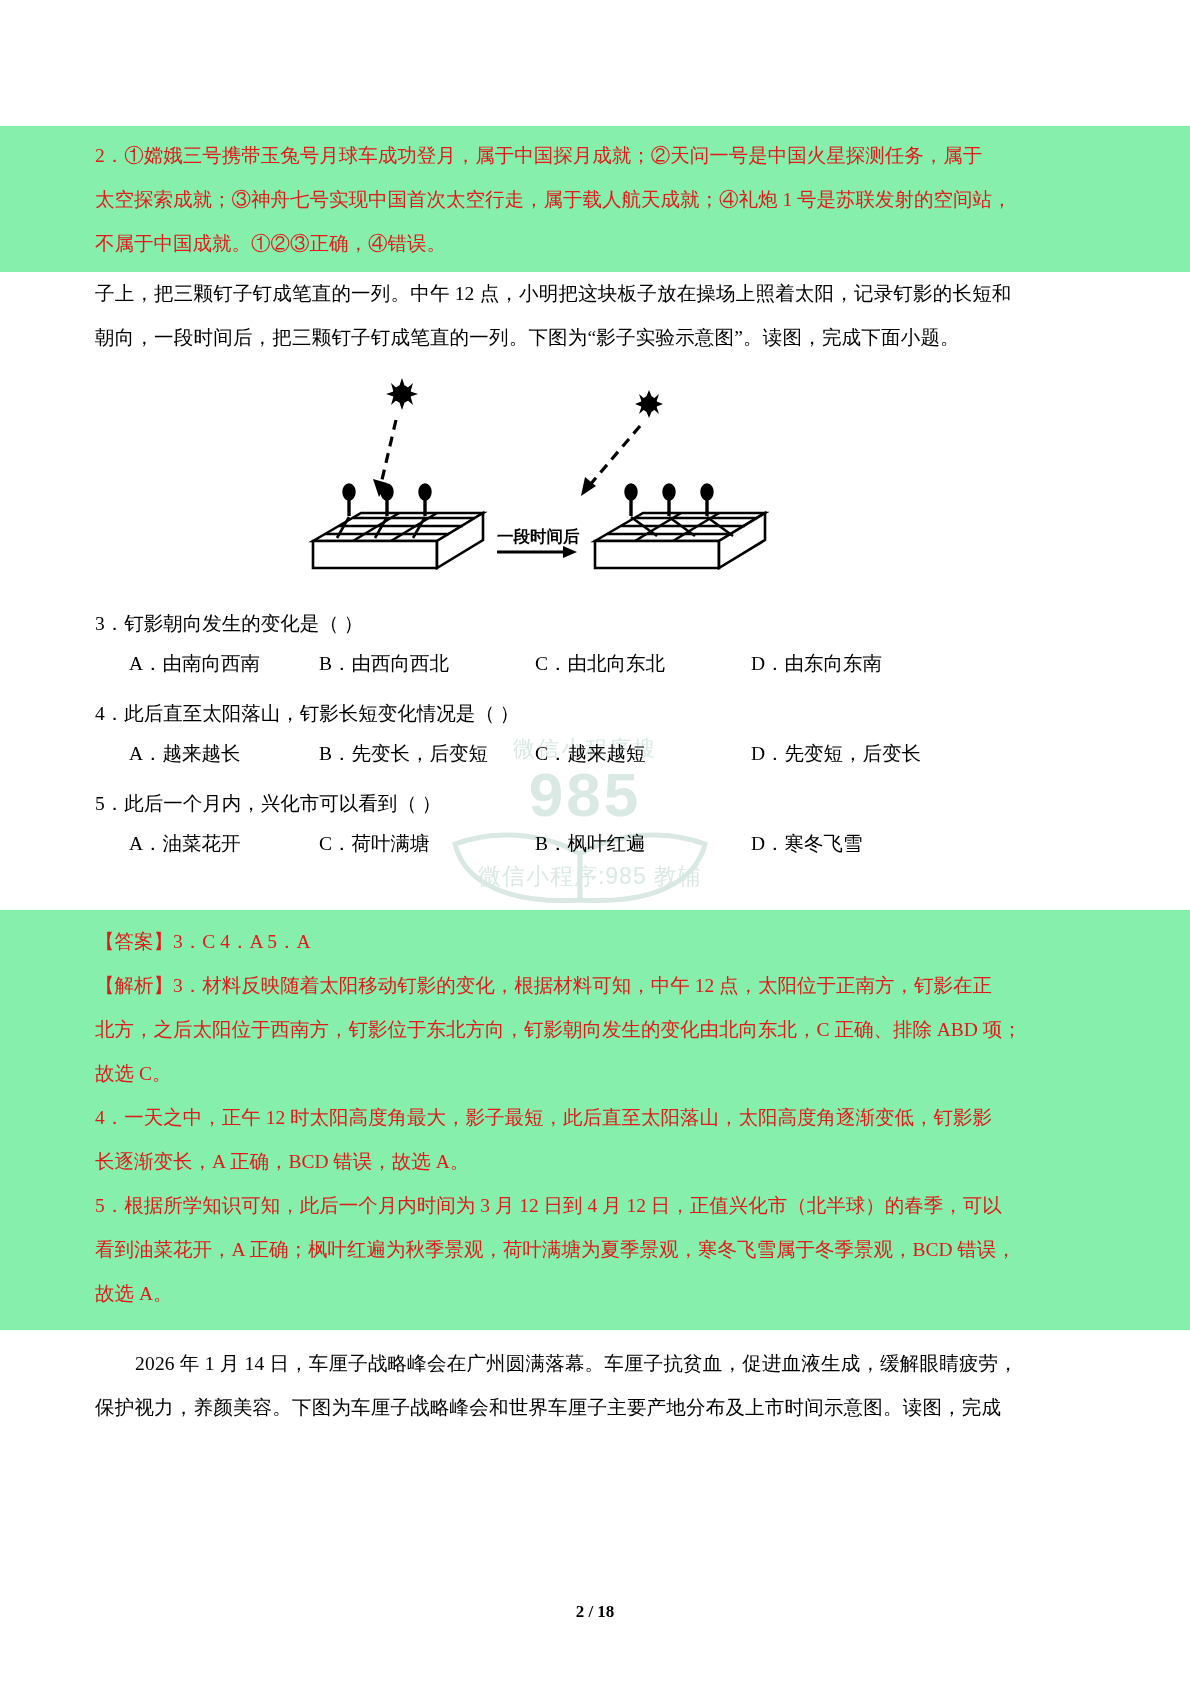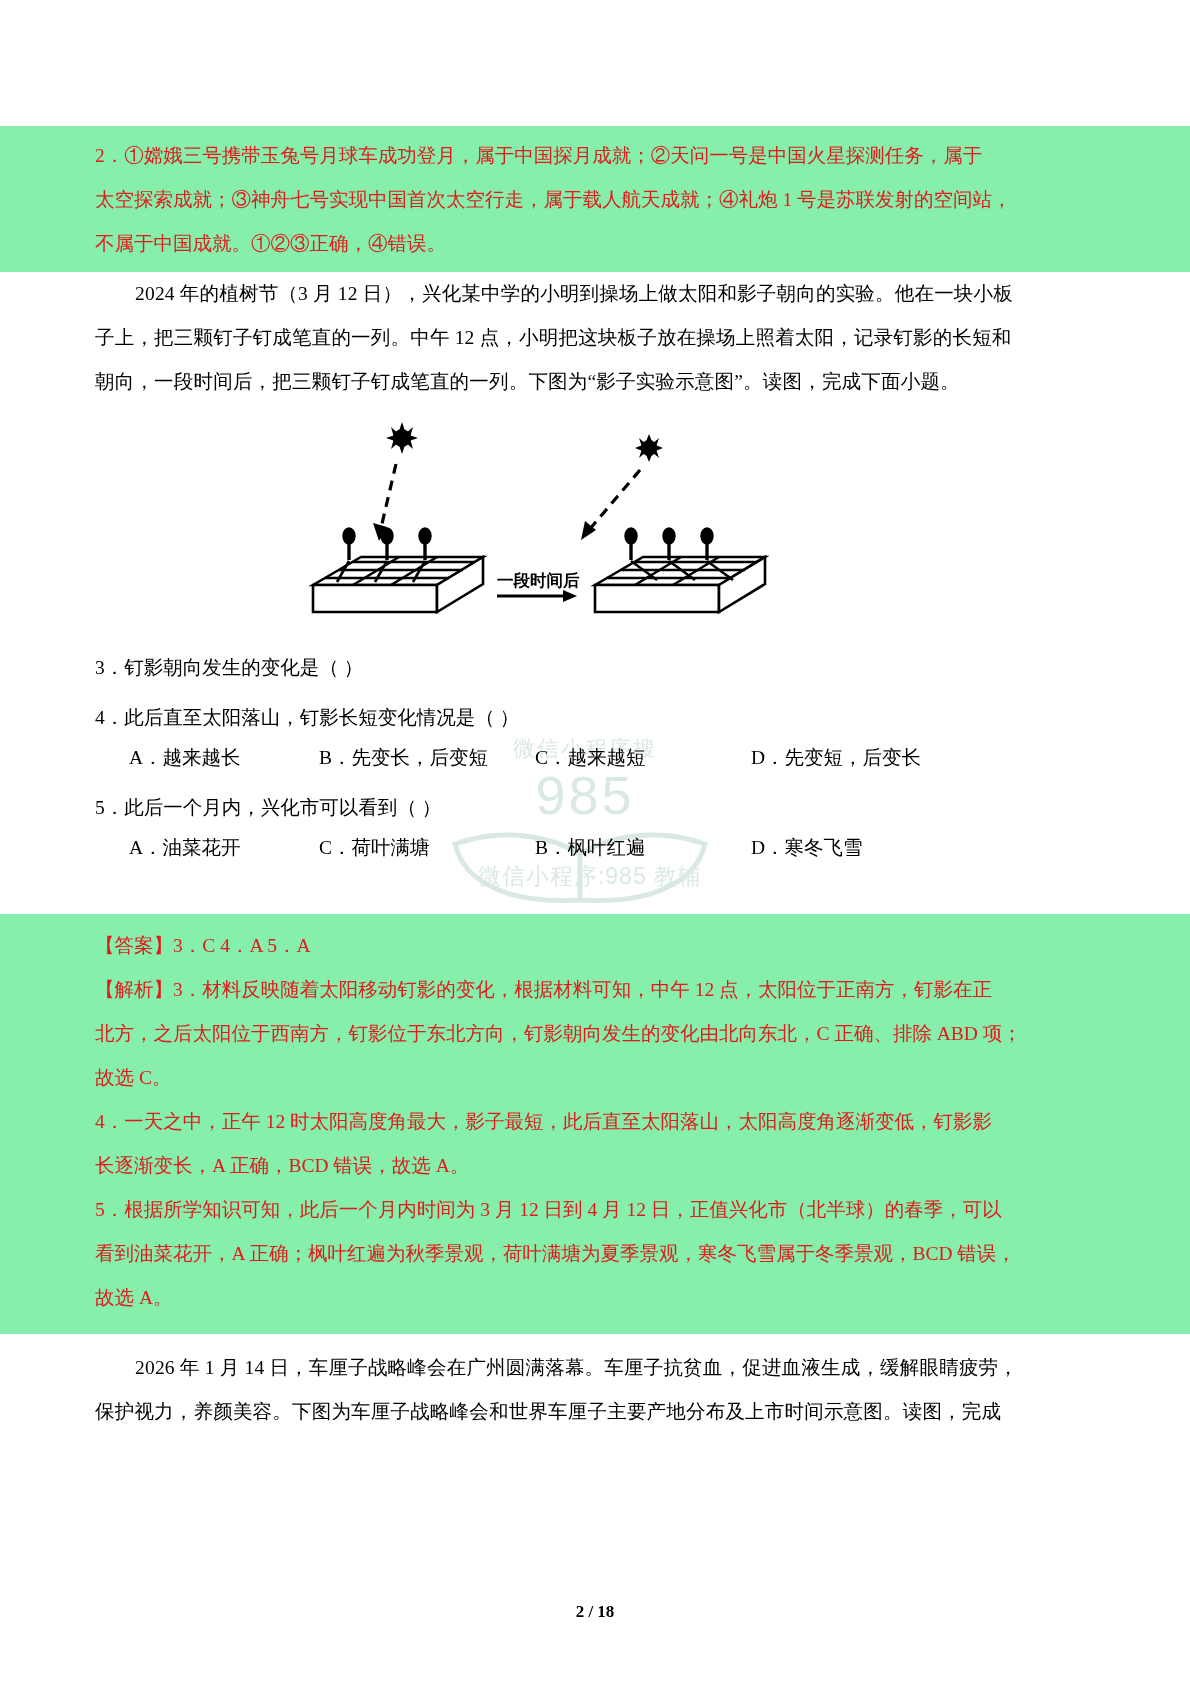--- a/index.html
+++ b/index.html
@@ -80,21 +80,21 @@
     pointer-events: none;
     user-select: none;
     color: #d9e8e2;
     font-family: "Liberation Sans", sans-serif;
     text-align: center;
     opacity: 0.95;
     z-index: 0;
   }
   .wm1 { left: 455px; top: 608px; width: 260px; }
   .wm1 .wm-top { font-size: 22px; letter-spacing: 2px; }
-  .wm1 .wm-big { font-size: 54px; font-weight: normal; line-height: 62px; letter-spacing: 3px; }
+  .wm1 .wm-big { font-size: 62px; font-weight: bold; line-height: 62px; letter-spacing: 3px; }
   .wm2 {
     left: 440px; top: 735px; width: 300px;
     font-size: 23px; letter-spacing: 1px;
   }
   .wm-book { position: absolute; left: 445px; top: 700px; }
 
   .content-layer { position: relative; z-index: 2; }
 
   
   .footer {
@@ -124,21 +124,20 @@
 
   <span class="tiny-dot">.</span>
 
   <div class="shaded-full" style="padding-top:8px; padding-bottom:6px; margin-top:126px;">
     <div class="q-red">2．①嫦娥三号携带玉兔号月球车成功登月，属于中国探月成就；②天问一号是中国火星探测任务，属于</div>
     <div class="q-red">太空探索成就；③神舟七号实现中国首次太空行走，属于载人航天成就；④礼炮 1 号是苏联发射的空间站，</div>
     <div class="q-red">不属于中国成就。①②③正确，④错误。</div>
   </div>
 
   <div class="content-layer">
-    <div class="para indent">2024 年的植树节（3 月 12 日），兴化某中学的小明到操场上做太阳和影子朝向的实验。他在一块小板</div>
     <div class="para">子上，把三颗钉子钉成笔直的一列。中午 12 点，小明把这块板子放在操场上照着太阳，记录钉影的长短和</div>
     <div class="para">朝向，一段时间后，把三颗钉子钉成笔直的一列。下图为“影子实验示意图”。读图，完成下面小题。</div>
   </div>
 
   <div class="figure-wrap content-layer">
     <svg width="660" height="228" viewBox="0 0 660 228">
 
       <g fill="#000">
         <circle cx="137" cy="28" r="9"></circle>
         <polygon points="137,12 141,24 133,24"></polygon>
@@ -239,20 +238,26 @@
   <svg class="wm-book" width="270" height="90" viewBox="0 0 270 90" style="z-index:0;">
     <path d="M10,18 C60,0 110,12 135,28 C160,12 210,0 260,18 C250,60 200,78 135,74 C70,78 20,60 10,18 Z" fill="none" stroke="#d9e8e2" stroke-width="5"></path>
     <path d="M135,28 L135,74" fill="none" stroke="#d9e8e2" stroke-width="5"></path>
   </svg>
   <div class="wm wm2">微信小程序:985 教辅</div>
 
   <div class="content-layer">
 
     <div>
       <div class="q-stem">3．钉影朝向发生的变化是（    ）</div>
+      <div class="q-opts">
+        <span class="opt opt-a">A．由南向西南</span>
+        <span class="opt opt-b">B．由西向西北</span>
+        <span class="opt opt-c">C．由北向东北</span>
+        <span class="opt opt-d">D．由东向东南</span>
+      </div>
     </div>
 
     <div>
       <div class="q-stem">4．此后直至太阳落山，钉影长短变化情况是（    ）</div>
       <div class="q-opts">
         <span class="opt opt-a">A．越来越长</span>
         <span class="opt opt-b">B．先变长，后变短</span>
         <span class="opt opt-c">C．越来越短</span>
         <span class="opt opt-d">D．先变短，后变长</span>
       </div>

